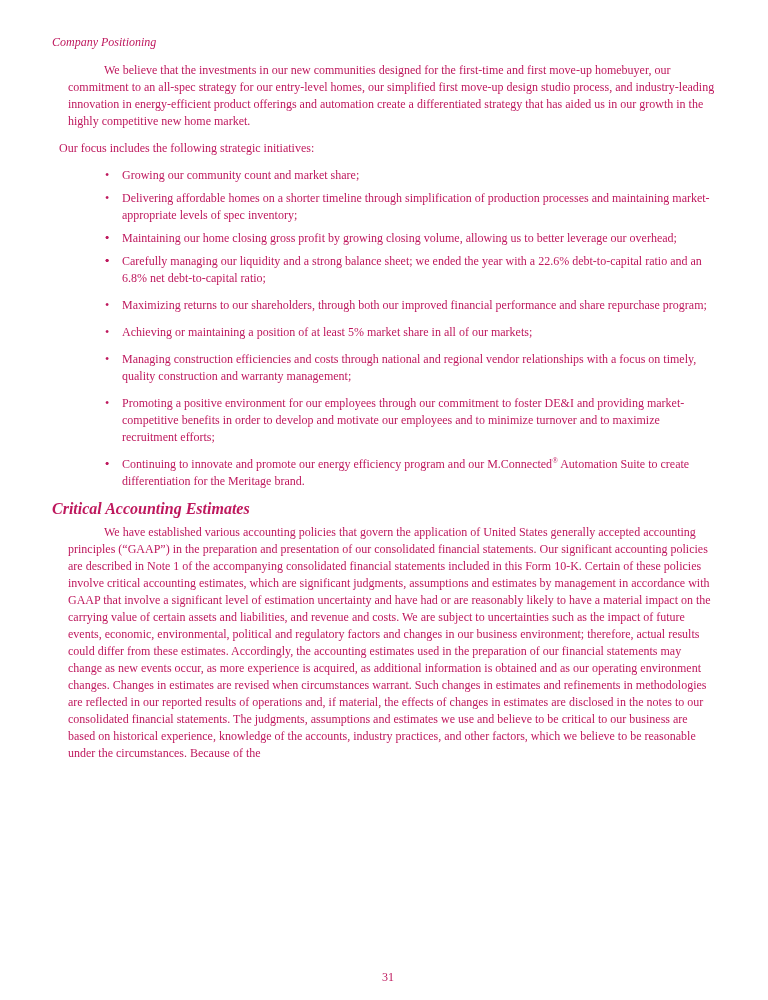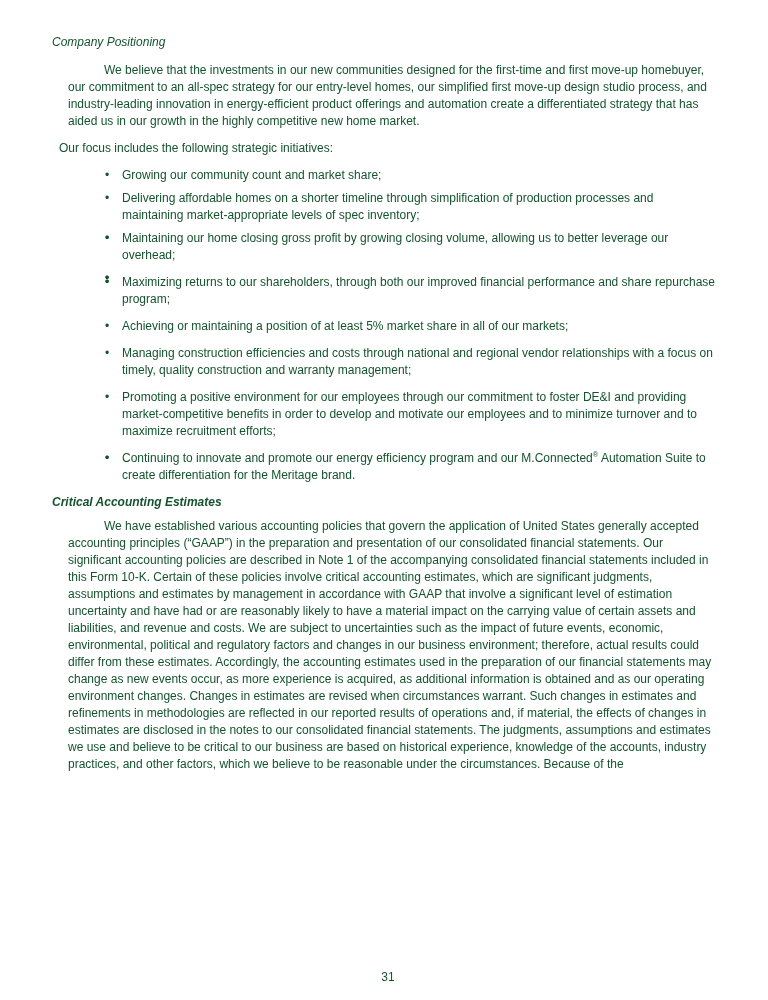--- a/index.html
+++ b/index.html
@@ -4,34 +4,34 @@
 <style>
   html, body { margin: 0; padding: 0; background: #ffffff; }
   .page {
     width: 768px;
     height: 1000px;
     box-sizing: border-box;
     padding: 34px 52px 0 52px;
     position: relative;
     overflow: hidden;
     background: #ffffff;
-    color: #14532d;
-    font-family: Liberation Sans, sans-serif;
+    color: #be185d;
+    font-family: Liberation Serif, serif;
     font-size: 12px;
     line-height: 17px;
     text-align: left;
   }
   .heading-italic {
     font-size: 12px;
     font-style: italic;
     font-weight: normal;
     margin: 0 0 11px 0;
   }
   .heading-bold-italic {
-    font-size: 12px;
+    font-size: 16px;
     font-style: italic;
     font-weight: bold;
     margin: 0 0 7px 0;
   }
   p.body-para {
     margin: 0 0 10px 16px;
     text-indent: 36px;
   }
   p.intro-para {
     margin: 0 0 10px 7px;
@@ -99,20 +99,21 @@
     </li>
     <li>
       <span class="bullet-marker">•</span>
     </li>
   </ul>
 
 
   <ul class="bullet-list spread">
     <li>
       <span class="bullet-marker">•</span>
+      <span>Carefully managing our liquidity and a strong balance sheet; we ended the year with a 22.6% debt-to-capital ratio and an 6.8% net debt-to-capital ratio;</span>
     </li>
     <li>
       <span class="bullet-marker">•</span>
       <span>Maximizing returns to our shareholders, through both our improved financial performance and share repurchase program;</span>
     </li>
     <li>
       <span class="bullet-marker">•</span>
       <span>Achieving or maintaining a position of at least 5% market share in all of our markets;</span>
     </li>
     <li>

